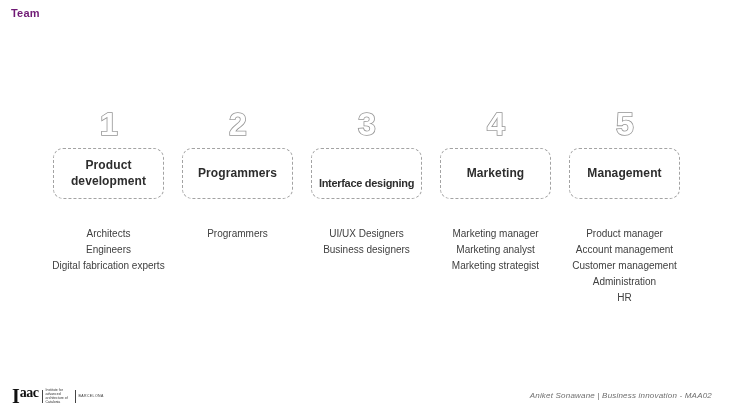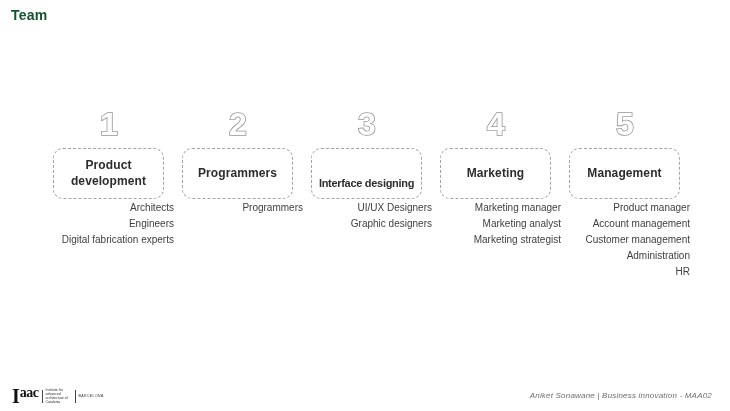--- a/index.html
+++ b/index.html
@@ -9,23 +9,23 @@
     height: 411px;
     background: #ffffff;
     font-family: "Liberation Sans", sans-serif;
     overflow: hidden;
     margin: 0 auto;
   }
   .slide-title {
     position: absolute;
     left: 11px;
     top: 7px;
-    font-size: 14px;
-    font-weight: 700;
-    color: #14532d;
+    font-size: 11px;
+    font-weight: 700;
+    color: #701a75;
     letter-spacing: 0.2px;
   }
   .columns {
     position: absolute;
     left: 53px;
     top: 106px;
     width: 627px;
     display: flex;
     gap: 18px;
   }
@@ -58,23 +58,23 @@
     line-height: 1.3;
     letter-spacing: 0.1px;
   }
   .box-title.oneline {
     white-space: nowrap;
     font-size: 11px;
     letter-spacing: -0.3px;
     margin-top: 20px;
   }
   .roles {
-    margin-top: 1px;
+    margin-top: 27px;
     width: 118%;
-    text-align: right;
+    text-align: center;
   }
   .role-item {
     font-size: 10px;
     color: #404040;
     line-height: 16px;
   }
   .footer-logo {
     position: absolute;
     left: 12px;
     bottom: 6px;
@@ -167,21 +167,21 @@
       <div class="number-wrap">
         <svg width="48" height="35" viewBox="0 0 48 35">
           <text x="24" y="29" text-anchor="middle" font-family="Liberation Sans, sans-serif" font-size="32" font-weight="bold" fill="#ffffff" stroke="#949494" stroke-width="1.6" paint-order="stroke">3</text>
         </svg>
       </div>
       <div class="role-box">
         <div class="box-title oneline">Interface designing</div>
       </div>
       <div class="roles">
         <div class="role-item">UI/UX Designers</div>
-        <div class="role-item">Graphic designers</div>
+        <div class="role-item">Business designers</div>
       </div>
     </div>
 
     <div class="column">
       <div class="number-wrap">
         <svg width="48" height="35" viewBox="0 0 48 35">
           <text x="24" y="29" text-anchor="middle" font-family="Liberation Sans, sans-serif" font-size="32" font-weight="bold" fill="#ffffff" stroke="#949494" stroke-width="1.6" paint-order="stroke">4</text>
         </svg>
       </div>
       <div class="role-box">

